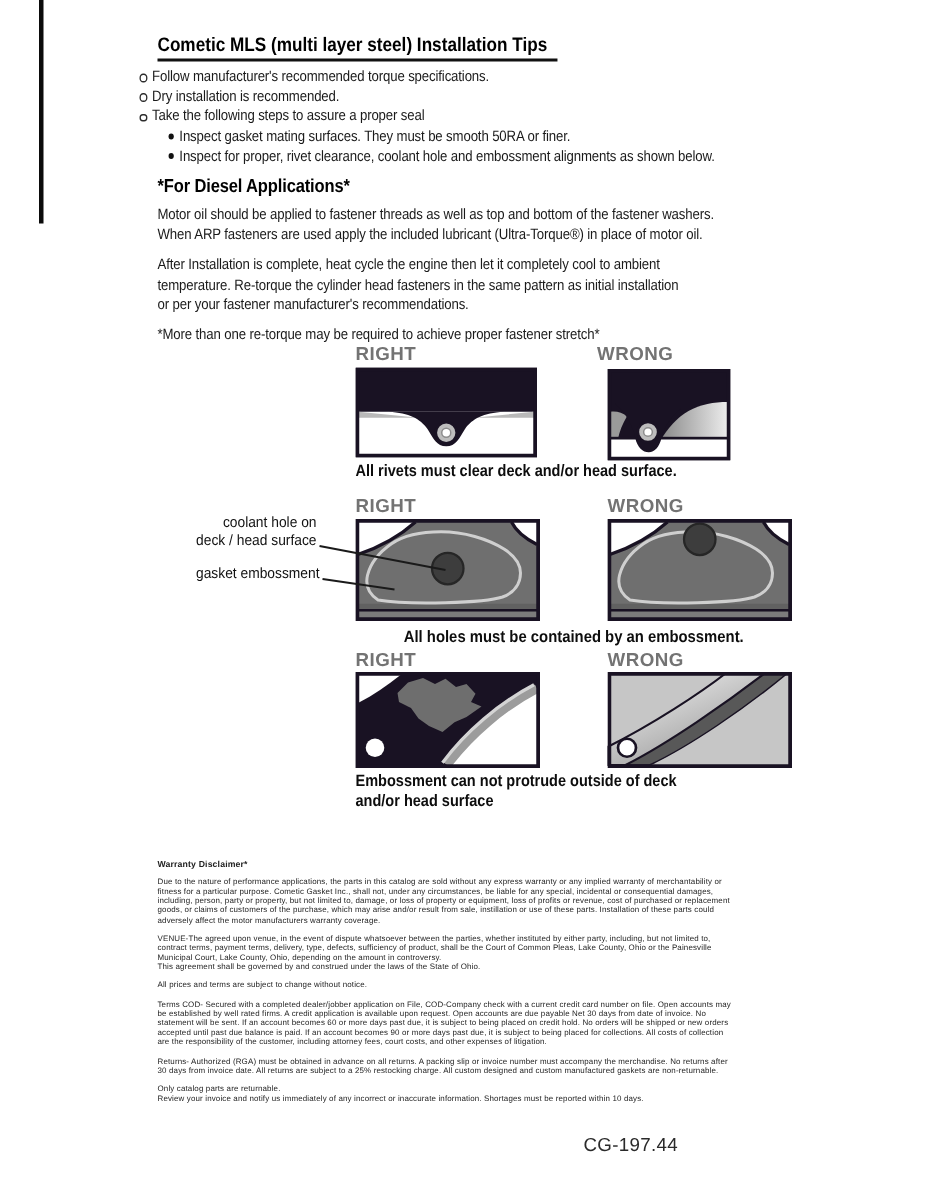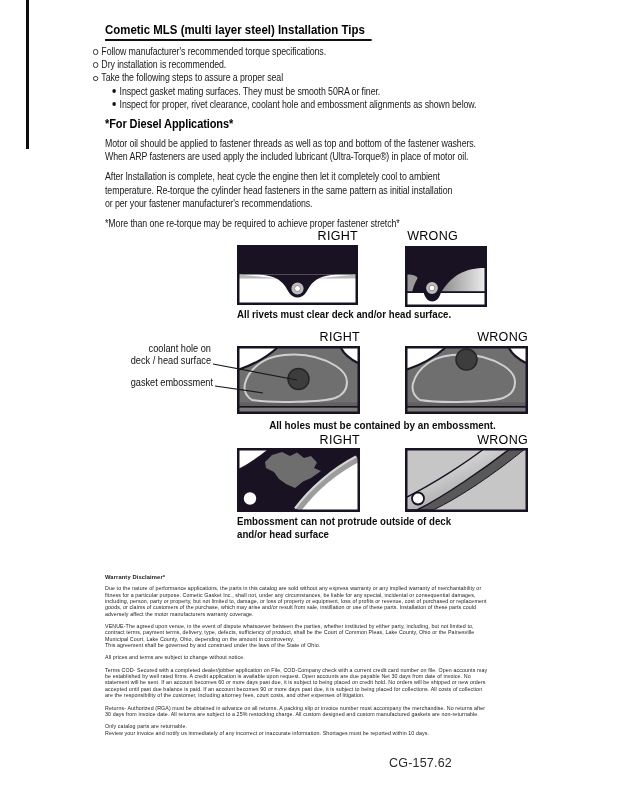--- a/index.html
+++ b/index.html
@@ -23,21 +23,21 @@
   .bullet-row { display:flex; align-items:flex-start; line-height:13.2px; white-space:nowrap; }
   .sub { margin-left:22px; }
   .marker-circle { flex:0 0 auto; width:3.5px; height:3.5px; border:1px solid #2c2c2c; border-radius:50%; margin:4.2px 4px 0 0; }
   .marker-dot { flex:0 0 auto; width:4.2px; height:4.2px; background:#111; border-radius:50%; margin:4.2px 4px 0 0; }
 
   .diesel { left:105px; top:117px; width:590px; font-size:10px; letter-spacing:-0.1px; }
   .diesel-heading { font-size:12.5px; font-weight:bold; margin-bottom:6px; color:#000; }
   .para { white-space:pre-line; line-height:13.2px; margin-bottom:7px; }
   .para-last { margin-bottom:0; }
 
-  .dg-header { font-size:12.5px; font-weight:normal; text-align:right; letter-spacing:0.3px; color:#000000; }
+  .dg-header { font-size:12.5px; font-weight:bold; text-align:left; letter-spacing:0.3px; color:#737373; }
   .caption { font-size:11px; font-weight:bold; color:#0d0d0d; white-space:pre-line; line-height:12.5px; }
   .cap2 { width:291px; text-align:center; }
   .lbl { font-size:10px; text-align:right; line-height:11.5px; white-space:pre-line; color:#111; }
   svg { display:block; }
 
   .warranty { left:105px; top:574px; width:480px; font-size:5.3px; line-height:6.35px; letter-spacing:0.1px; color:#222; }
   .w-head { font-size:5.8px; font-weight:bold; margin-bottom:5px; }
   .w-para { white-space:pre-line; margin-bottom:6px; }
 
   .footer { left:389px; top:756px; font-size:12.5px; letter-spacing:0.2px; color:#2a2a2a; }
@@ -209,15 +209,15 @@
 be established by well rated firms. A credit application is available upon request. Open accounts are due payable Net 30 days from date of invoice. No
 statement will be sent. If an account becomes 60 or more days past due, it is subject to being placed on credit hold. No orders will be shipped or new orders
 accepted until past due balance is paid. If an account becomes 90 or more days past due, it is subject to being placed for collections. All costs of collection
 are the responsibility of the customer, including attorney fees, court costs, and other expenses of litigation.</div>
     <div class="w-para">Returns- Authorized (RGA) must be obtained in advance on all returns. A packing slip or invoice number must accompany the merchandise. No returns after
 30 days from invoice date. All returns are subject to a 25% restocking charge. All custom designed and custom manufactured gaskets are non-returnable.</div>
     <div class="w-para">Only catalog parts are returnable.
 Review your invoice and notify us immediately of any incorrect or inaccurate information. Shortages must be reported within 10 days.</div>
   </div>
 
-  <div class="abs footer">CG-157.62</div>
+  <div class="abs footer">CG-197.44</div>
 
 </div>
 
 </body></html>

